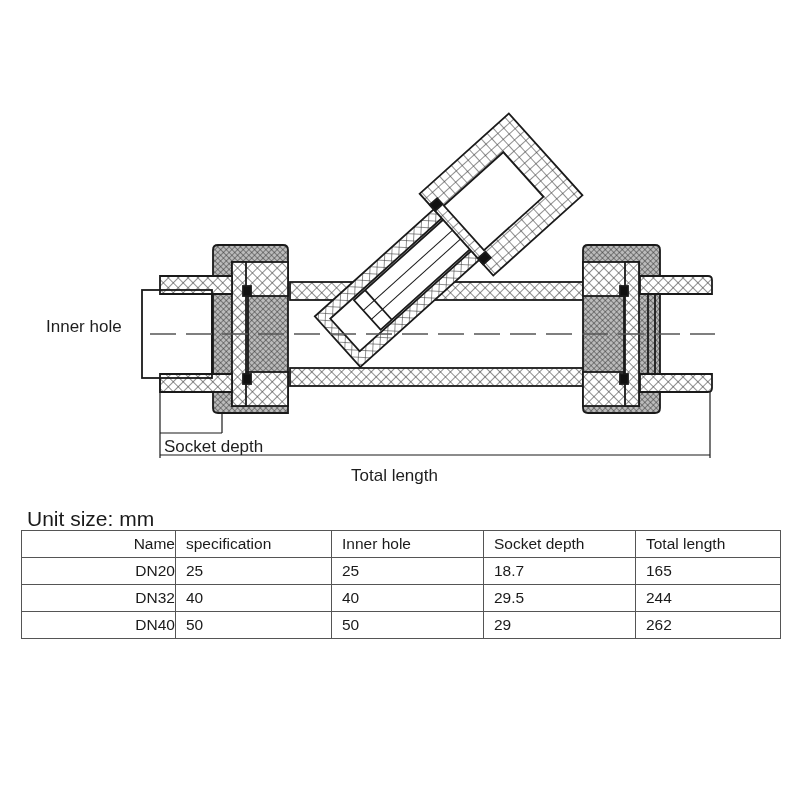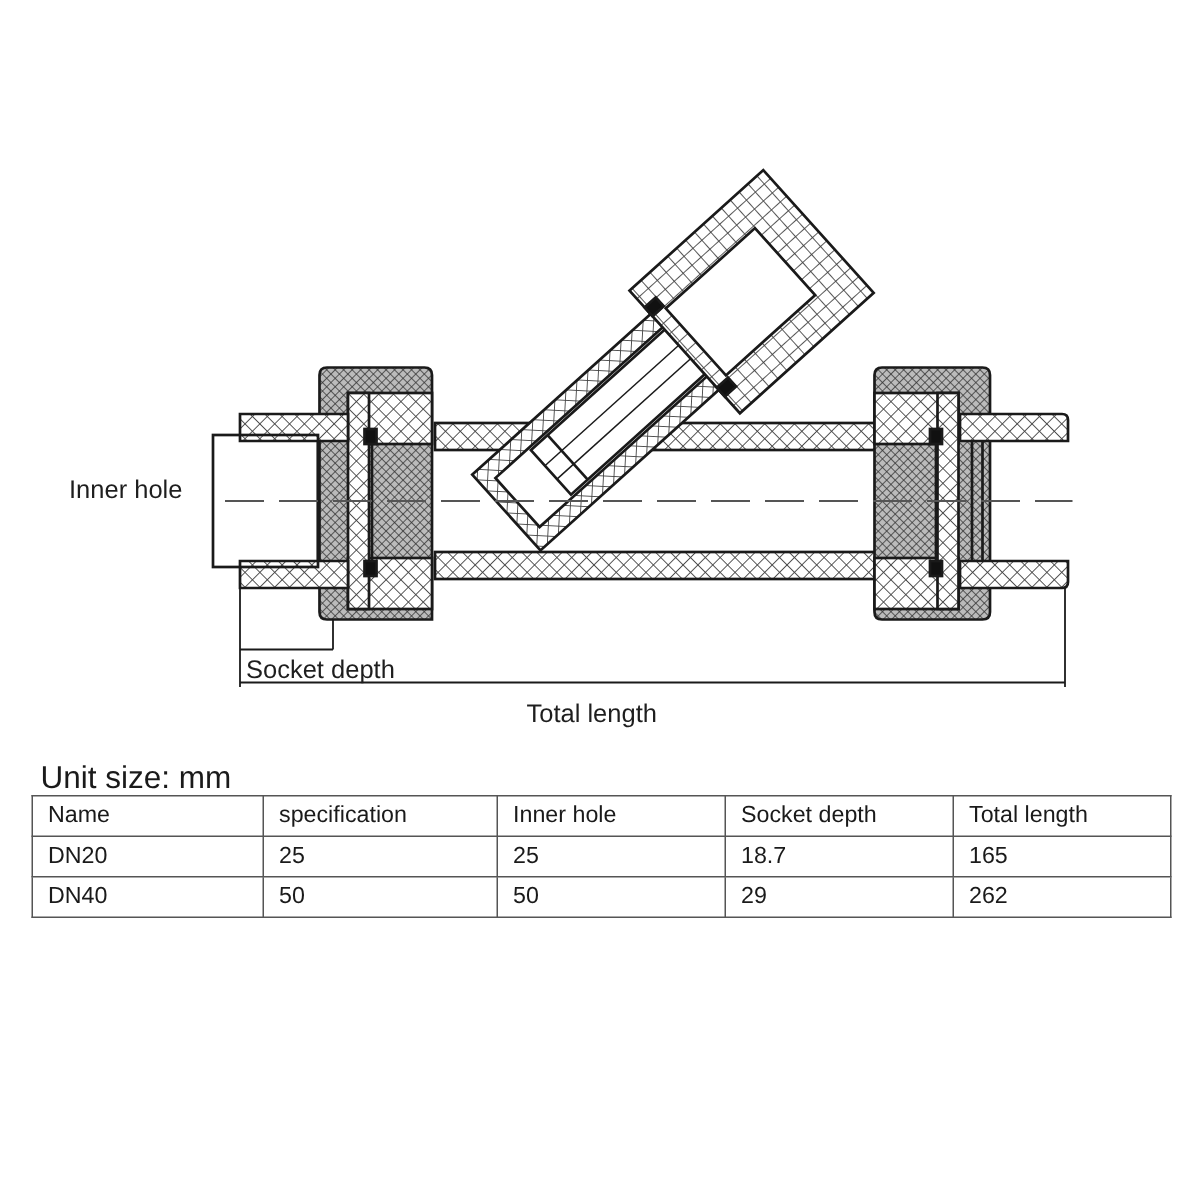--- a/index.html
+++ b/index.html
@@ -2,21 +2,21 @@
 <html><head>
 <meta charset="utf-8">
 <style>
   html,body{margin:0;padding:0;background:#ffffff;}
   body{width:800px;height:800px;position:relative;overflow:hidden;font-family:"Liberation Sans","DejaVu Sans",sans-serif;color:#1a1a1a;}
   .drawing{position:absolute;left:0;top:0;width:800px;height:500px;}
   .lbl{position:absolute;font-size:17px;color:#1e1e1e;white-space:nowrap;}
   .unit{position:absolute;left:27px;top:507px;font-size:21px;}
   table.spec{position:absolute;left:21px;top:530px;width:760px;border-collapse:collapse;font-size:15.5px;}
   table.spec td, table.spec th{border:1.5px solid #555;height:26px;padding:0 0 0 10px;text-align:left;font-weight:normal;}
-  table.spec th:nth-child(1), table.spec td:nth-child(1){width:143px;}
+  table.spec th:nth-child(1), table.spec td:nth-child(1){width:143px;text-align:right;}
   table.spec th:nth-child(2), table.spec td:nth-child(2){width:145px;}
   table.spec th:nth-child(3), table.spec td:nth-child(3){width:141px;}
   table.spec th:nth-child(4), table.spec td:nth-child(4){width:141px;}
 </style>
 </head>
 <body>
 
 <div class="drawing">
   <svg width="800" height="500" viewBox="0 0 800 500" xmlns="http://www.w3.org/2000/svg">
     <defs>
@@ -111,20 +111,27 @@
   </thead>
   <tbody>
     <tr>
       <td>DN20</td>
       <td>25</td>
       <td>25</td>
       <td>18.7</td>
       <td>165</td>
     </tr>
     <tr>
+      <td>DN32</td>
+      <td>40</td>
+      <td>40</td>
+      <td>29.5</td>
+      <td>244</td>
+    </tr>
+    <tr>
       <td>DN40</td>
       <td>50</td>
       <td>50</td>
       <td>29</td>
       <td>262</td>
     </tr>
   </tbody>
 </table>
 
 </body></html>

